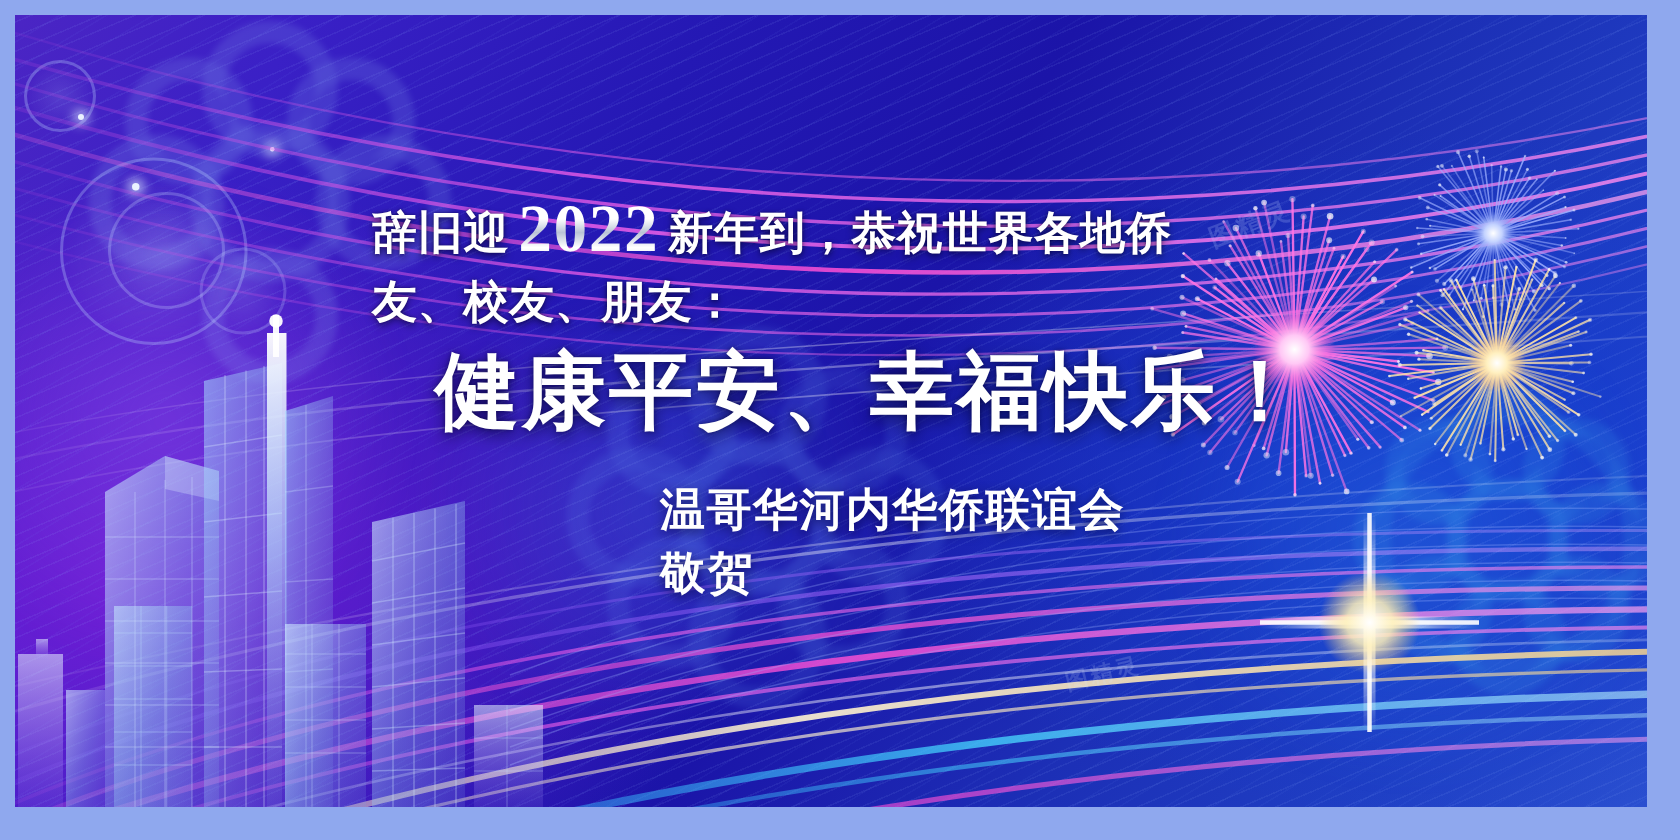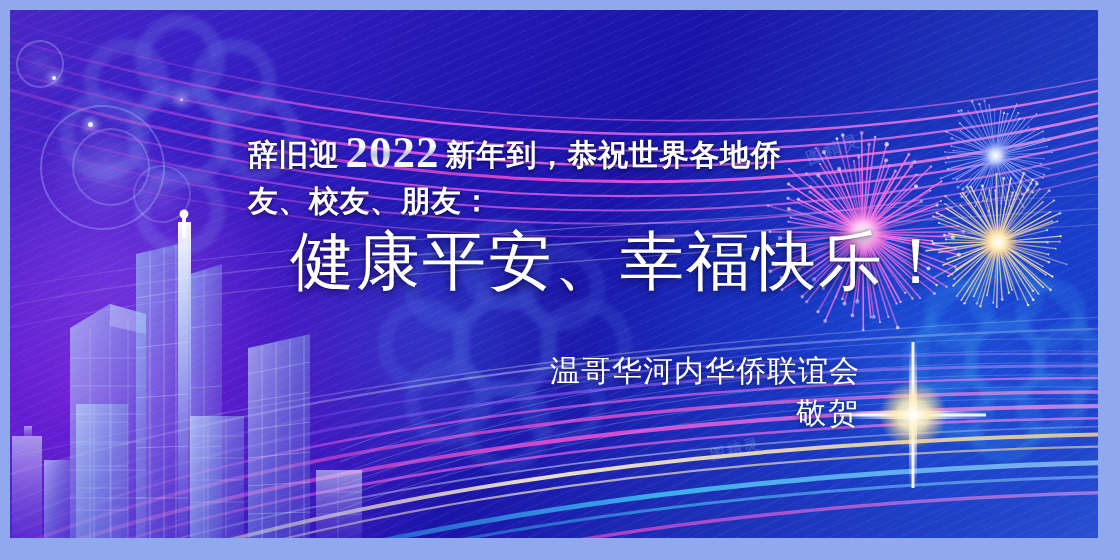--- a/index.html
+++ b/index.html
@@ -103,37 +103,36 @@
     background:linear-gradient(180deg,#ffffff 0%,#ffffff 38%,#b9c3d6 56%,#ffffff 76%,#dbe2ee 100%);
     -webkit-background-clip:text;background-clip:text;
     color:transparent;-webkit-text-fill-color:transparent;
     text-shadow:none;
     padding:0 6px;
     vertical-align:-2px;
   }
   .headline{
     position:absolute;left:280px;top:214px;
     color:#ffffff;
-    font-size:64px;
-    font-weight:normal;
+    font-size:56px;
+    font-weight:bold;
     line-height:74px;
     letter-spacing:2px;
     white-space:nowrap;
     text-shadow:0 3px 10px rgba(0,0,40,.6), 0 0 3px rgba(10,10,60,.6);
   }
   .sign{
     position:absolute;left:430px;top:310px;width:420px;
-    text-align:right;
+    text-align:left;
     color:#ffffff;
     font-size:30px;
-    font-weight:normal;
+    font-weight:bold;
     line-height:42px;
     letter-spacing:1px;
     text-shadow:0 2px 7px rgba(0,0,40,.6);
-    margin-top:30px;
   }
   .sign .l2{letter-spacing:2px;}
   .sign .l3{letter-spacing:2px;}
 
   .watermark{
     position:absolute;left:104px;top:508px;
     font-family:"Liberation Serif","DejaVu Serif",serif;
     font-style:italic;
     font-size:20px;
     letter-spacing:1px;

